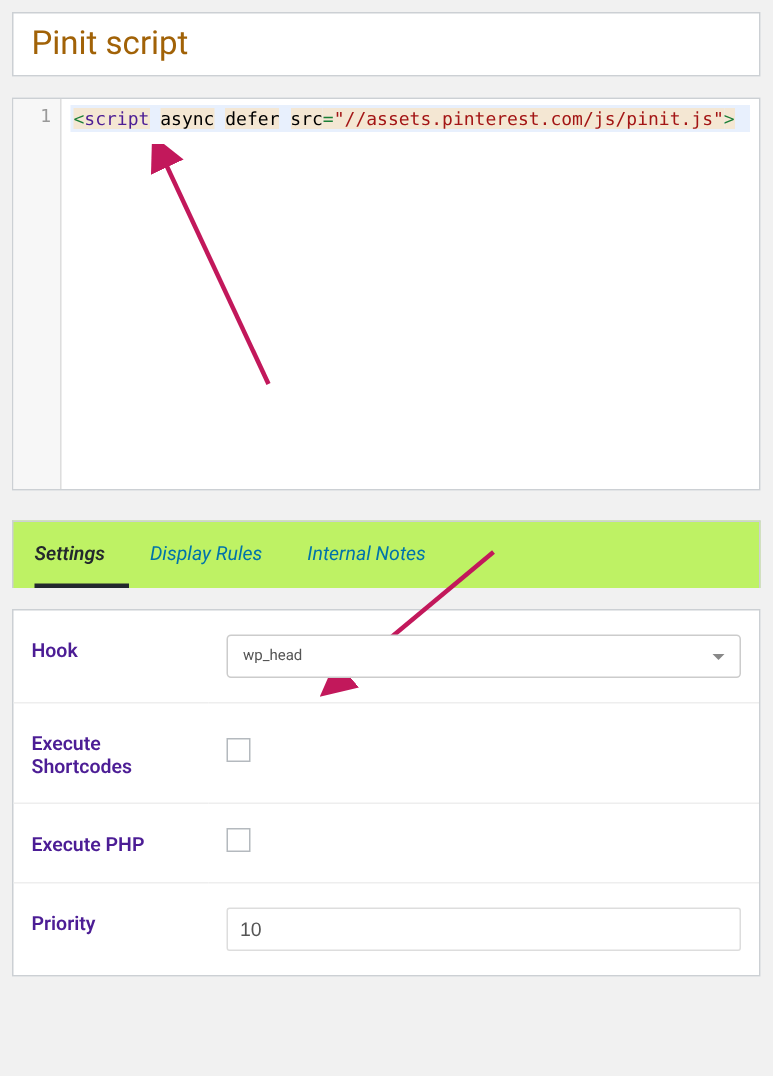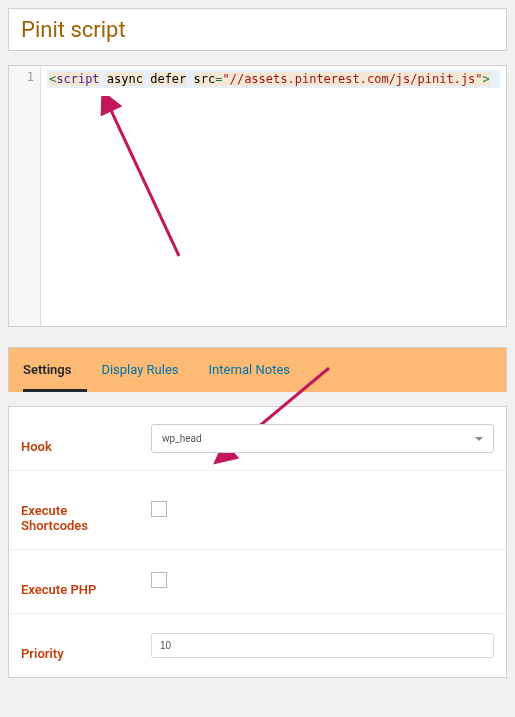--- a/index.html
+++ b/index.html
@@ -37,55 +37,55 @@
       background: #e8f0fd;
       display: block;
       padding: 1px 2px;
     }
     .tk { background: #f4e7d3; }
     .tag { color: #4c1d95; }
     .attr { color: #000000; }
     .str { color: #a31515; }
     .punct { color: #1a7f37; }
     .arrow-svg { position: absolute; pointer-events: none; }
-    .tabs-panel { background: #fdba74; border: 1px solid #ccd0d4; border-bottom: none; }
+    .tabs-panel { background: #bef264; border: 1px solid #ccd0d4; border-bottom: none; font-style: italic; }
     .tabs { display: flex; padding: 0 14px; }
     .tab {
       padding: 14px 16px 12px 0; margin-right: 14px;
       font-size: 13px; color: #0073aa; cursor: pointer;
     }
     .tab.active { color: #23282d; font-weight: 600; border-bottom: 3px solid #23282d; }
     .settings-panel { background: #fff; border: 1px solid #ccd0d4; margin-top: 14px; }
     table.settings { width: 100%; border-collapse: collapse; }
     table.settings td {
       border-bottom: 1px solid #eee; padding: 16px 12px;
       vertical-align: middle;
     }
     table.settings tr:last-child td { border-bottom: none; }
     table.settings td.label {
-      width: 130px; font-weight: 600; color: #c2410c;
-      vertical-align: top; padding-top: 32px;
+      width: 130px; font-weight: 600; color: #4c1d95;
+      vertical-align: top; padding-top: 20px;
     }
     .select-wrap {
       border: 1px solid #ccc; border-radius: 3px; background: #fff;
       padding: 8px 28px 8px 10px; position: relative; font-size: 10px;
       color: #555; cursor: pointer;
     }
     .select-wrap::after {
       content: ""; position: absolute; right: 10px; top: 50%;
       margin-top: -2px; border: 4px solid transparent;
       border-top-color: #888;
     }
     input[type="checkbox"] {
       width: 16px; height: 16px; border: 1px solid #b4b9be;
       background: #fff; appearance: none; cursor: pointer;
     }
     input[type="text"].prio {
       width: 100%; padding: 6px 8px; border: 1px solid #ddd;
-      border-radius: 2px; font-size: 10px; color: #555;
+      border-radius: 2px; font-size: 13px; color: #555;
     }
   </style>
 </head>
 <body>
 
 <div class="panel title-panel">
   <h2>Pinit script</h2>
 </div>
 
 <div class="panel code-panel">

